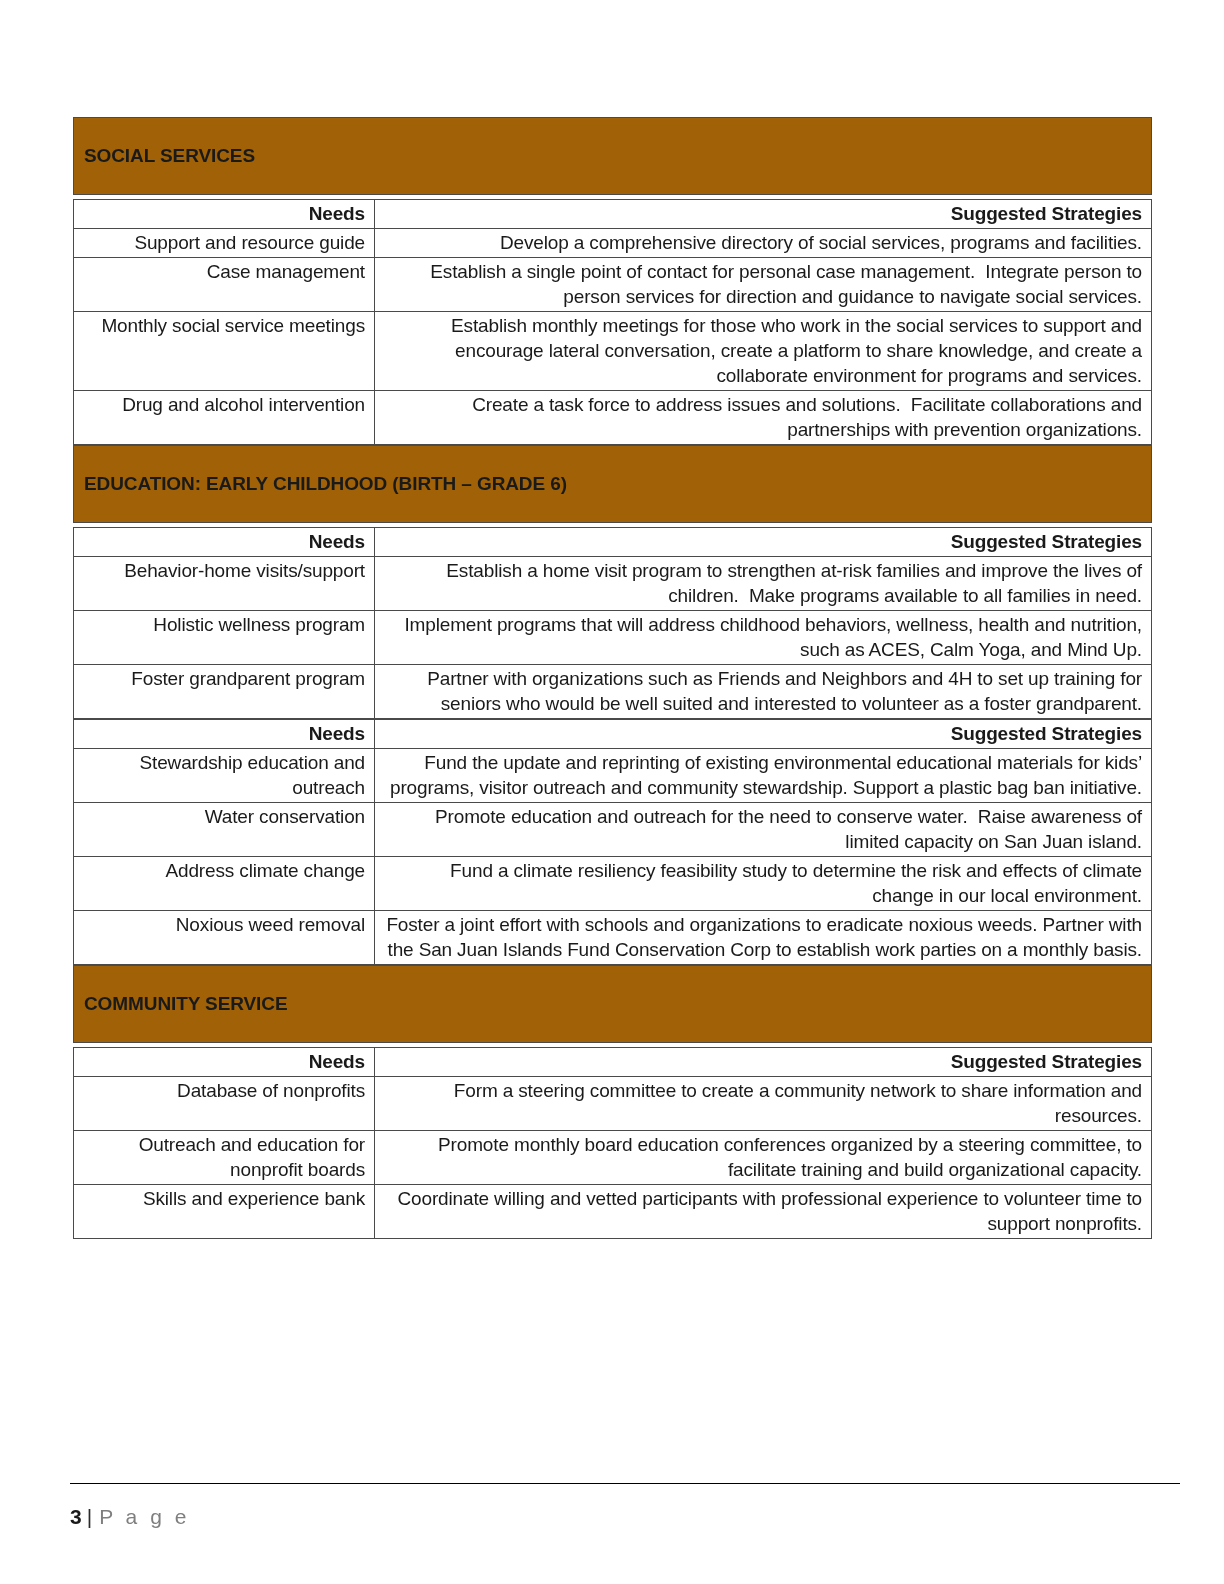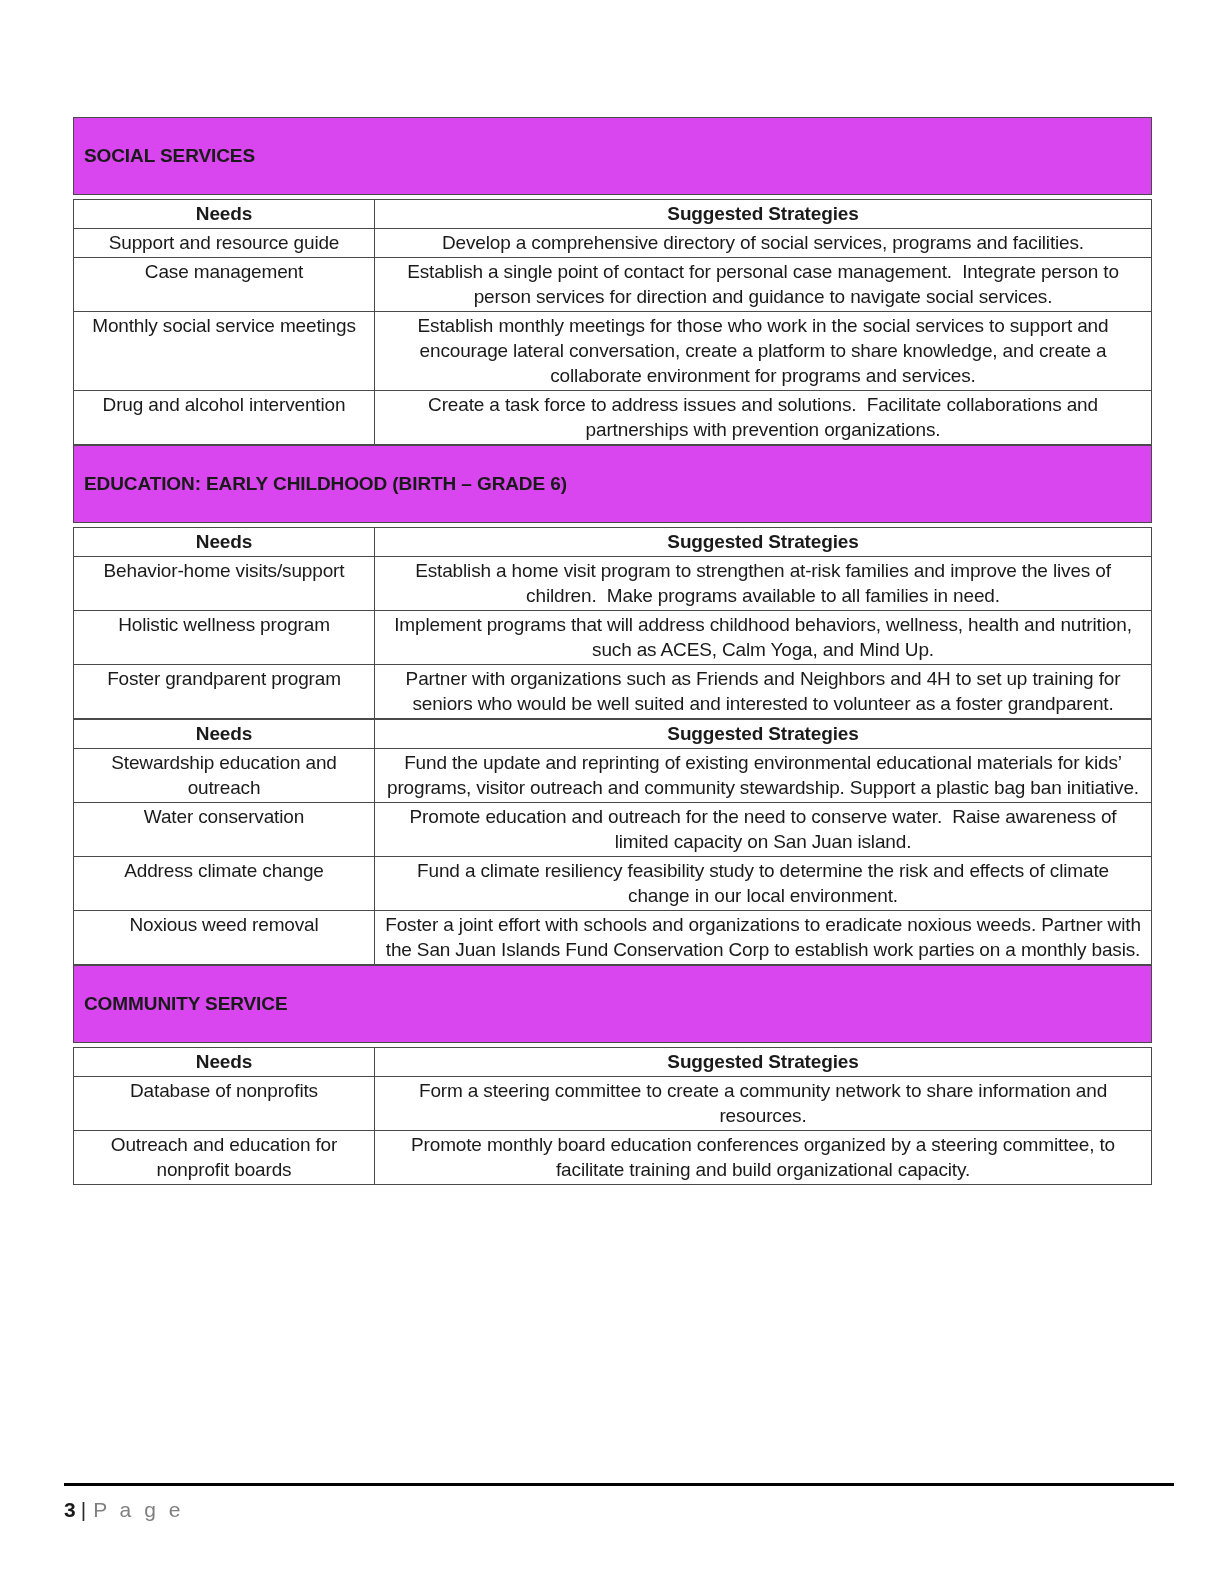--- a/index.html
+++ b/index.html
@@ -11,21 +11,21 @@
     color: #1a1a1a;
     overflow: hidden;
   }
   .content {
     position: absolute;
     left: 73px; top: 117px;
     width: 1079px;
   }
   .section { width: 100%; }
   .band {
-    background: #d946ef;
+    background: #a16207;
     border: 1.5px solid #4a4a4a;
     height: 78px;
     display: flex;
     align-items: center;
     padding-left: 10px;
     margin-bottom: 4px;
   }
   .band .band-title {
     font-weight: bold;
     font-size: 19px;
@@ -37,31 +37,31 @@
     table-layout: fixed;
   }
   table.needs-table col.c-need { width: 301px; }
   table.needs-table th, table.needs-table td {
     border: 1.5px solid #4a4a4a;
     vertical-align: top;
     font-size: 19px;
     line-height: 25px;
     letter-spacing: -0.15px;
     padding: 1px 9px 2px 9px;
-    text-align: center;
+    text-align: right;
   }
   table.needs-table th { font-weight: bold; }
   td.cell-need { padding-right: 32px; }
   td.cell-strategy { white-space: pre-wrap; margin-left: 32px; }
   .footer {
     position: absolute;
-    left: 64px; top: 1483px;
+    left: 70px; top: 1483px;
     width: 1110px;
-    border-top: 3px solid #000000;
-    padding-top: 12px;
+    border-top: 1px solid #000000;
+    padding-top: 21px;
     font-size: 21px;
   }
   .footer .pg-num { font-weight: bold; color: #1a1a1a; }
   .footer .pg-bar { color: #2b2b2b; margin: 0 7px 0 5px; font-weight: normal; }
   .footer .pg-label { color: #7f7f7f; letter-spacing: 3.5px; }
 </style>
 </head>
 <body>
 
 <div class="content">
@@ -184,20 +184,24 @@
       </thead>
       <tbody>
         <tr>
           <td class="cell-need">Database of nonprofits</td>
           <td class="cell-strategy">Form a steering committee to create a community network to share information and resources.</td>
         </tr>
         <tr>
           <td class="cell-need">Outreach and education for nonprofit boards</td>
           <td class="cell-strategy">Promote monthly board education conferences organized by a steering committee, to facilitate training and build organizational capacity.</td>
         </tr>
+        <tr>
+          <td class="cell-need">Skills and experience bank</td>
+          <td class="cell-strategy">Coordinate willing and vetted participants with professional experience to volunteer time to support nonprofits.</td>
+        </tr>
       </tbody>
     </table>
   </div>
 
 </div>
 
 <div class="footer">
   <span class="pg-num">3</span><span class="pg-bar">|</span><span class="pg-label">P a g e</span>
 </div>
 

